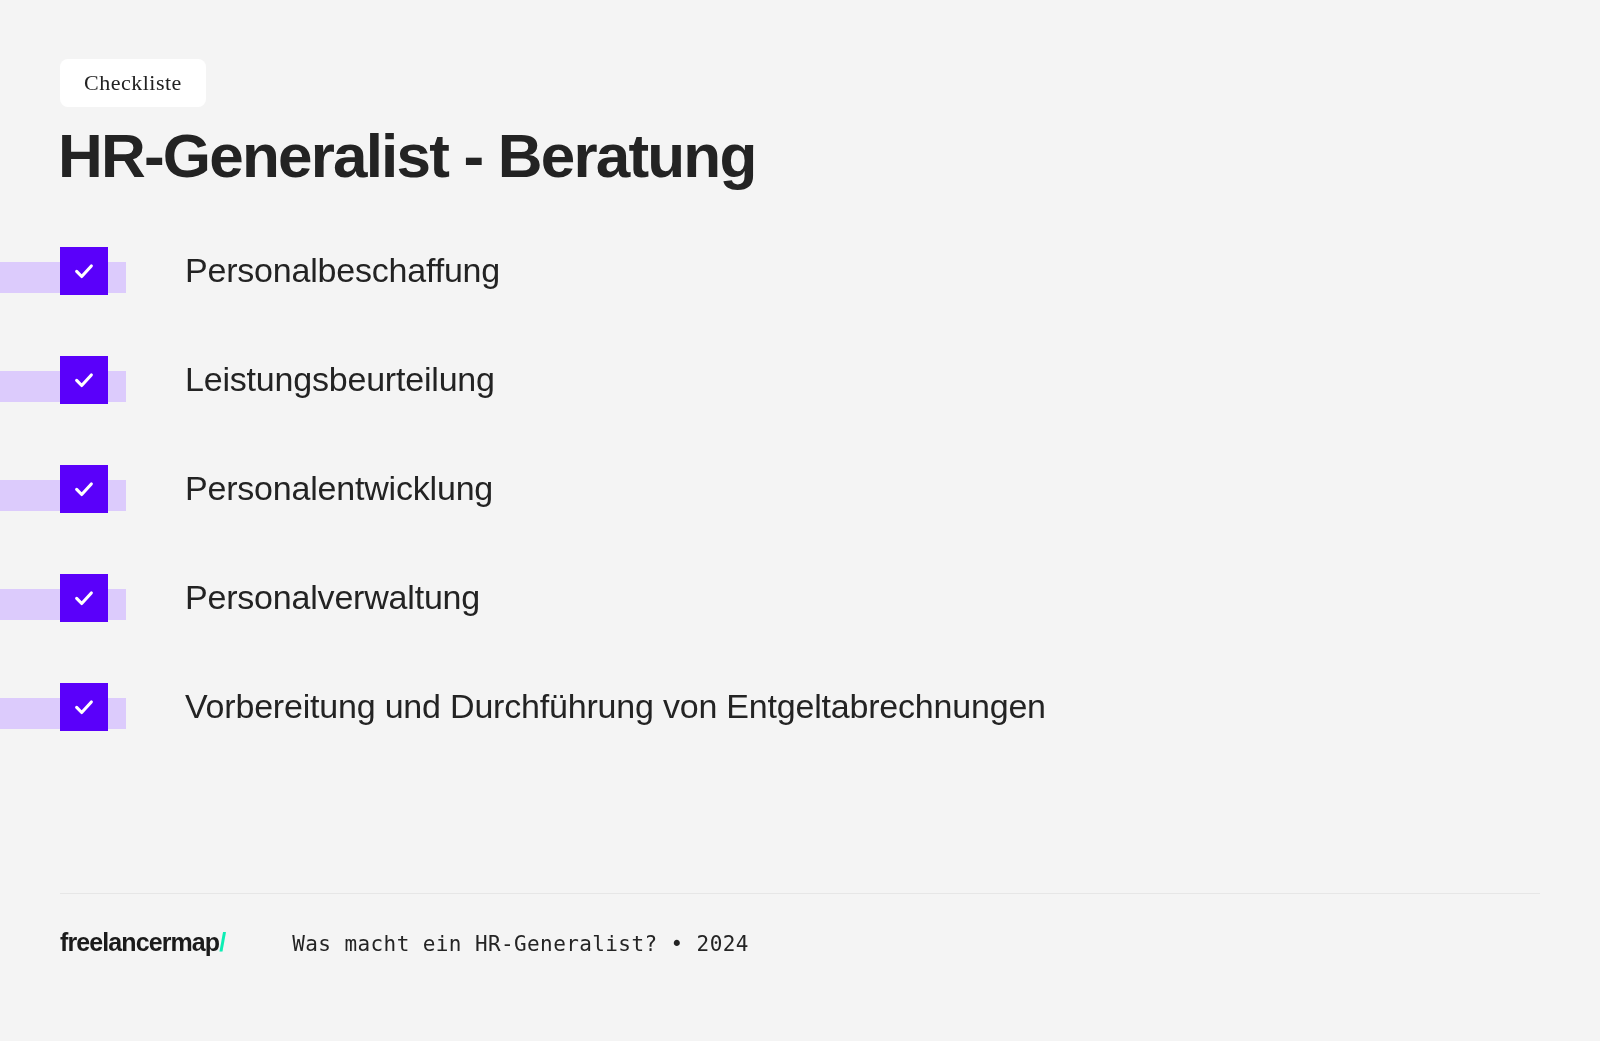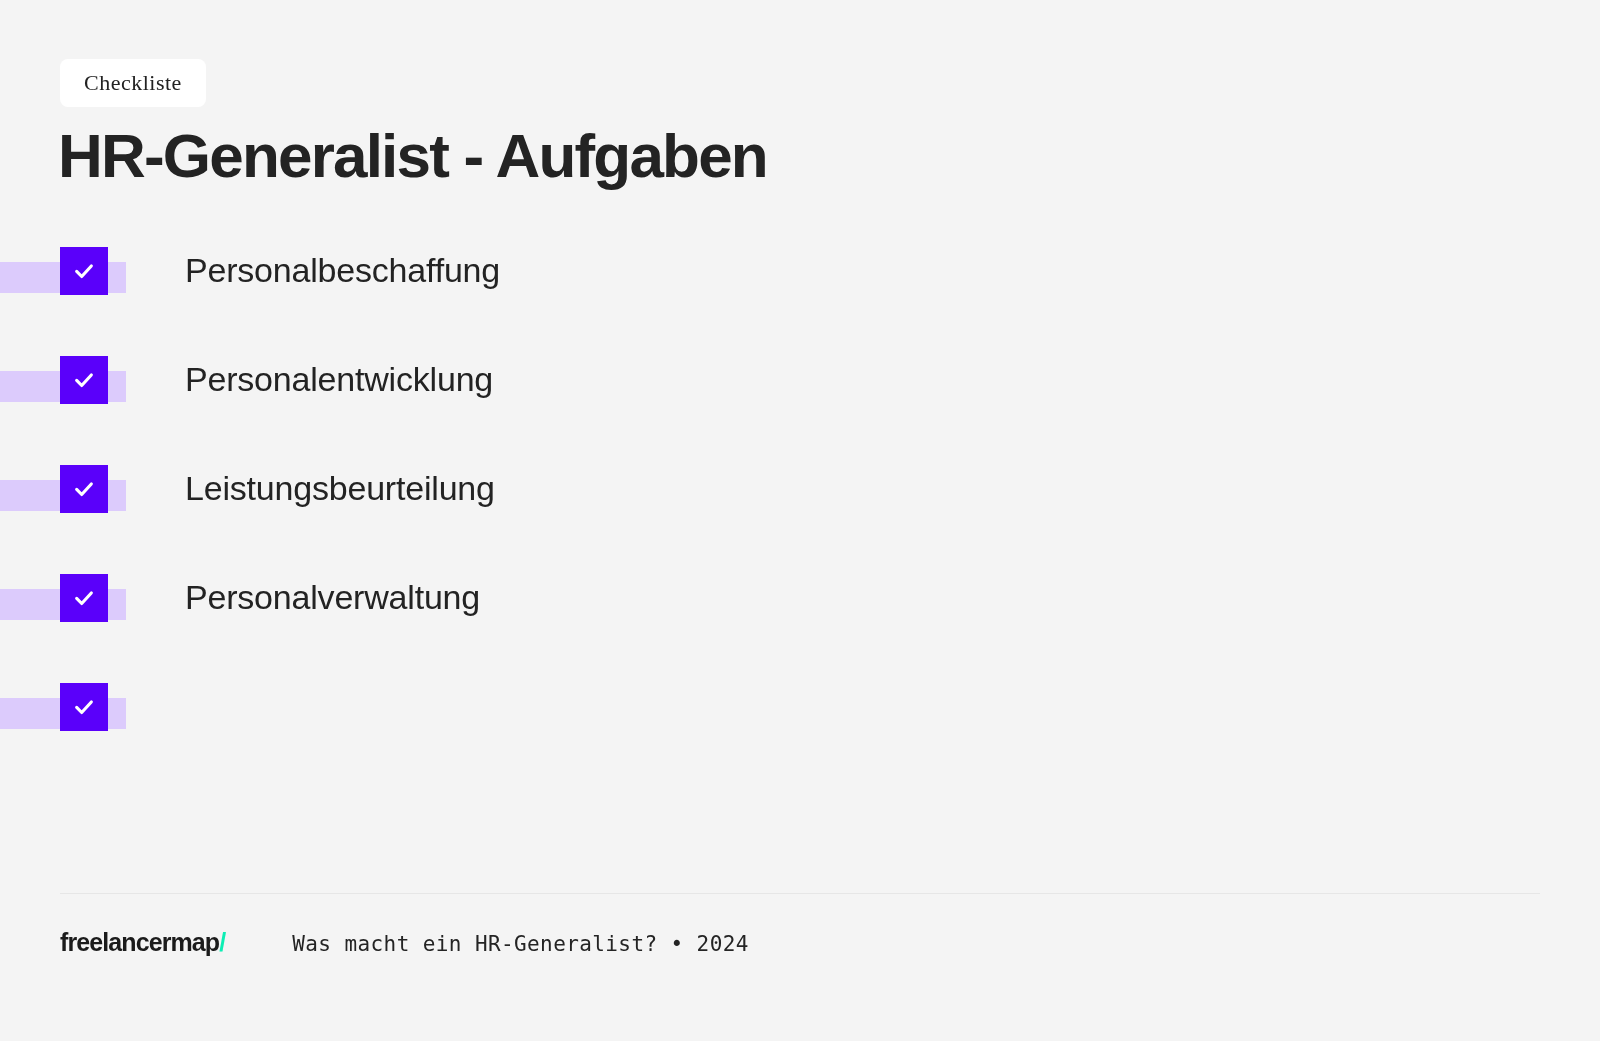--- a/index.html
+++ b/index.html
@@ -160,21 +160,21 @@
     color: #242424;
   }
 </style>
 </head>
 <body>
 
 <div class="page">
 
   <div class="header">
     <div class="badge">Checkliste</div>
-    <h1 class="page-title">HR-Generalist - Aufgaben</h1>
+    <h1 class="page-title">HR-Generalist - Beratung</h1>
   </div>
 
   <div class="checklist">
 
     <div class="check-row">
       <div class="row-bar"></div>
       <div class="checkbox">
         <span>
           <svg viewBox="0 0 24 24" fill="none" xmlns="http://www.w3.org/2000/svg">
             <path d="M4 12.5 L9.5 18 L20 6.5" stroke="#ffffff" stroke-width="3.4" stroke-linecap="round" stroke-linejoin="round"></path>
@@ -186,56 +186,57 @@
 
     <div class="check-row">
       <div class="row-bar"></div>
       <div class="checkbox">
         <span>
           <svg viewBox="0 0 24 24" fill="none" xmlns="http://www.w3.org/2000/svg">
             <path d="M4 12.5 L9.5 18 L20 6.5" stroke="#ffffff" stroke-width="3.4" stroke-linecap="round" stroke-linejoin="round"></path>
           </svg>
         </span>
       </div>
+      <div class="row-label">Leistungsbeurteilung</div>
+    </div>
+
+    <div class="check-row">
+      <div class="row-bar"></div>
+      <div class="checkbox">
+        <span>
+          <svg viewBox="0 0 24 24" fill="none" xmlns="http://www.w3.org/2000/svg">
+            <path d="M4 12.5 L9.5 18 L20 6.5" stroke="#ffffff" stroke-width="3.4" stroke-linecap="round" stroke-linejoin="round"></path>
+          </svg>
+        </span>
+      </div>
       <div class="row-label">Personalentwicklung</div>
     </div>
 
     <div class="check-row">
       <div class="row-bar"></div>
       <div class="checkbox">
         <span>
           <svg viewBox="0 0 24 24" fill="none" xmlns="http://www.w3.org/2000/svg">
             <path d="M4 12.5 L9.5 18 L20 6.5" stroke="#ffffff" stroke-width="3.4" stroke-linecap="round" stroke-linejoin="round"></path>
           </svg>
         </span>
       </div>
-      <div class="row-label">Leistungsbeurteilung</div>
-    </div>
-
-    <div class="check-row">
-      <div class="row-bar"></div>
-      <div class="checkbox">
-        <span>
-          <svg viewBox="0 0 24 24" fill="none" xmlns="http://www.w3.org/2000/svg">
-            <path d="M4 12.5 L9.5 18 L20 6.5" stroke="#ffffff" stroke-width="3.4" stroke-linecap="round" stroke-linejoin="round"></path>
-          </svg>
-        </span>
-      </div>
       <div class="row-label">Personalverwaltung</div>
     </div>
 
     <div class="check-row">
       <div class="row-bar"></div>
       <div class="checkbox">
         <span>
           <svg viewBox="0 0 24 24" fill="none" xmlns="http://www.w3.org/2000/svg">
             <path d="M4 12.5 L9.5 18 L20 6.5" stroke="#ffffff" stroke-width="3.4" stroke-linecap="round" stroke-linejoin="round"></path>
           </svg>
         </span>
       </div>
+      <div class="row-label">Vorbereitung und Durchführung von Entgeltabrechnungen</div>
     </div>
 
 
   </div>
 
   <div class="divider"></div>
 
   <div class="footer">
     <div class="logo"><span>freelancermap</span><span class="logo-slash">/</span></div>
     <div class="footer-text">Was macht ein HR-Generalist? • 2024</div>

